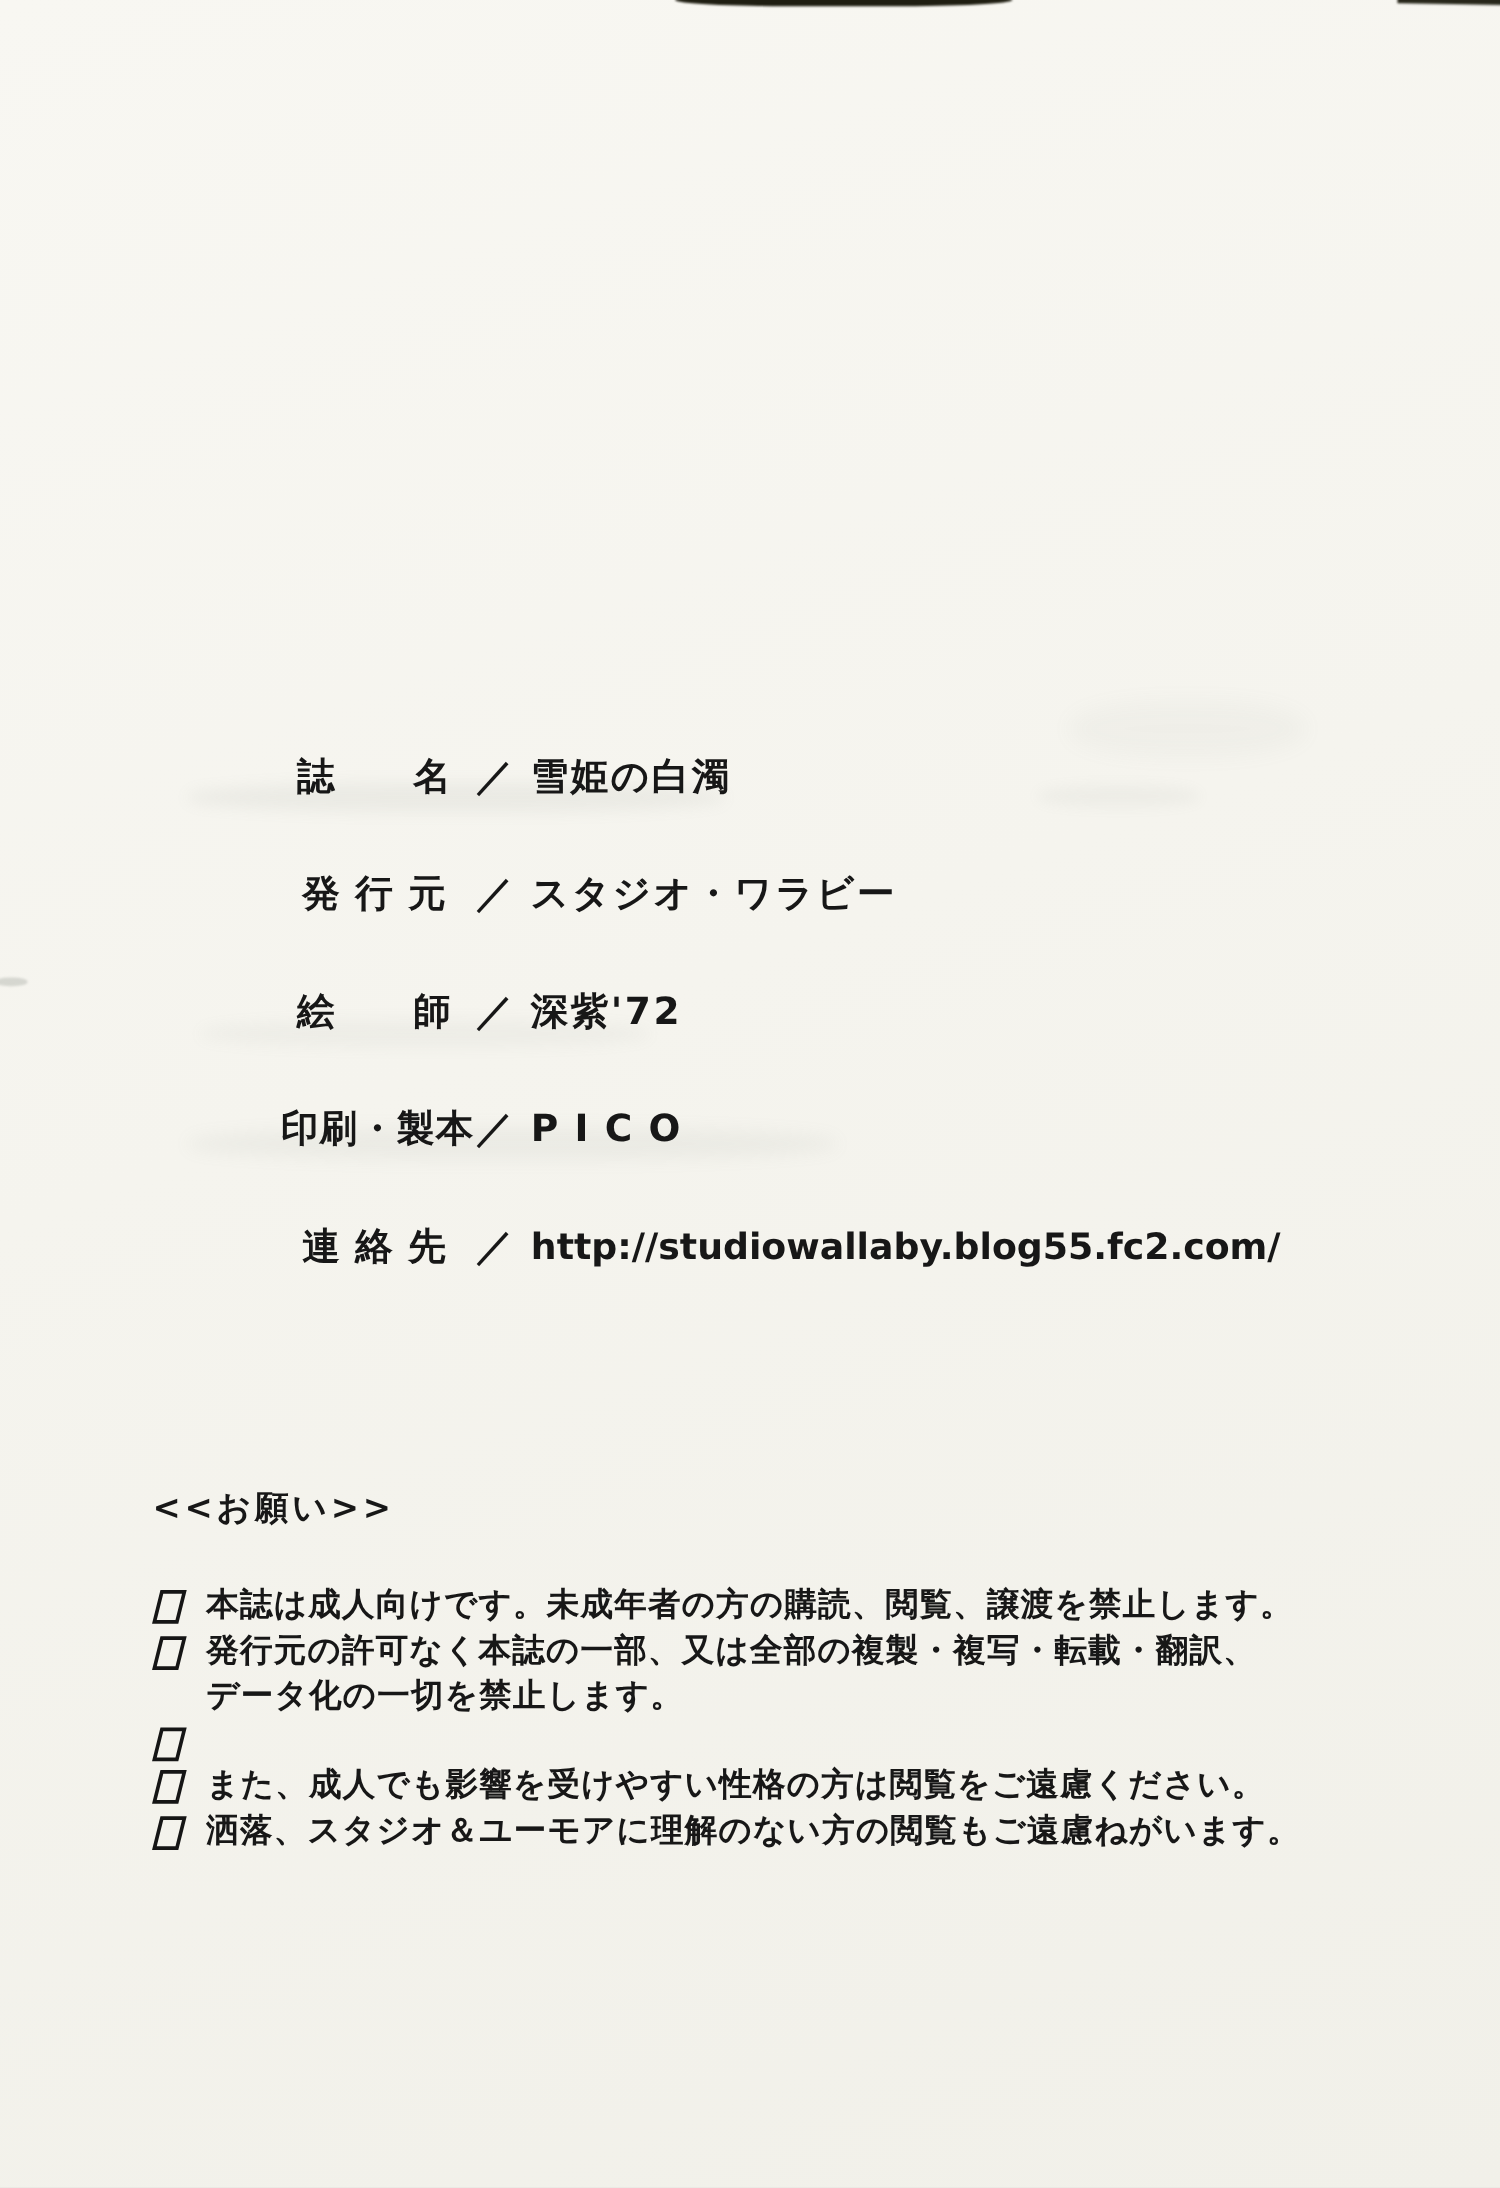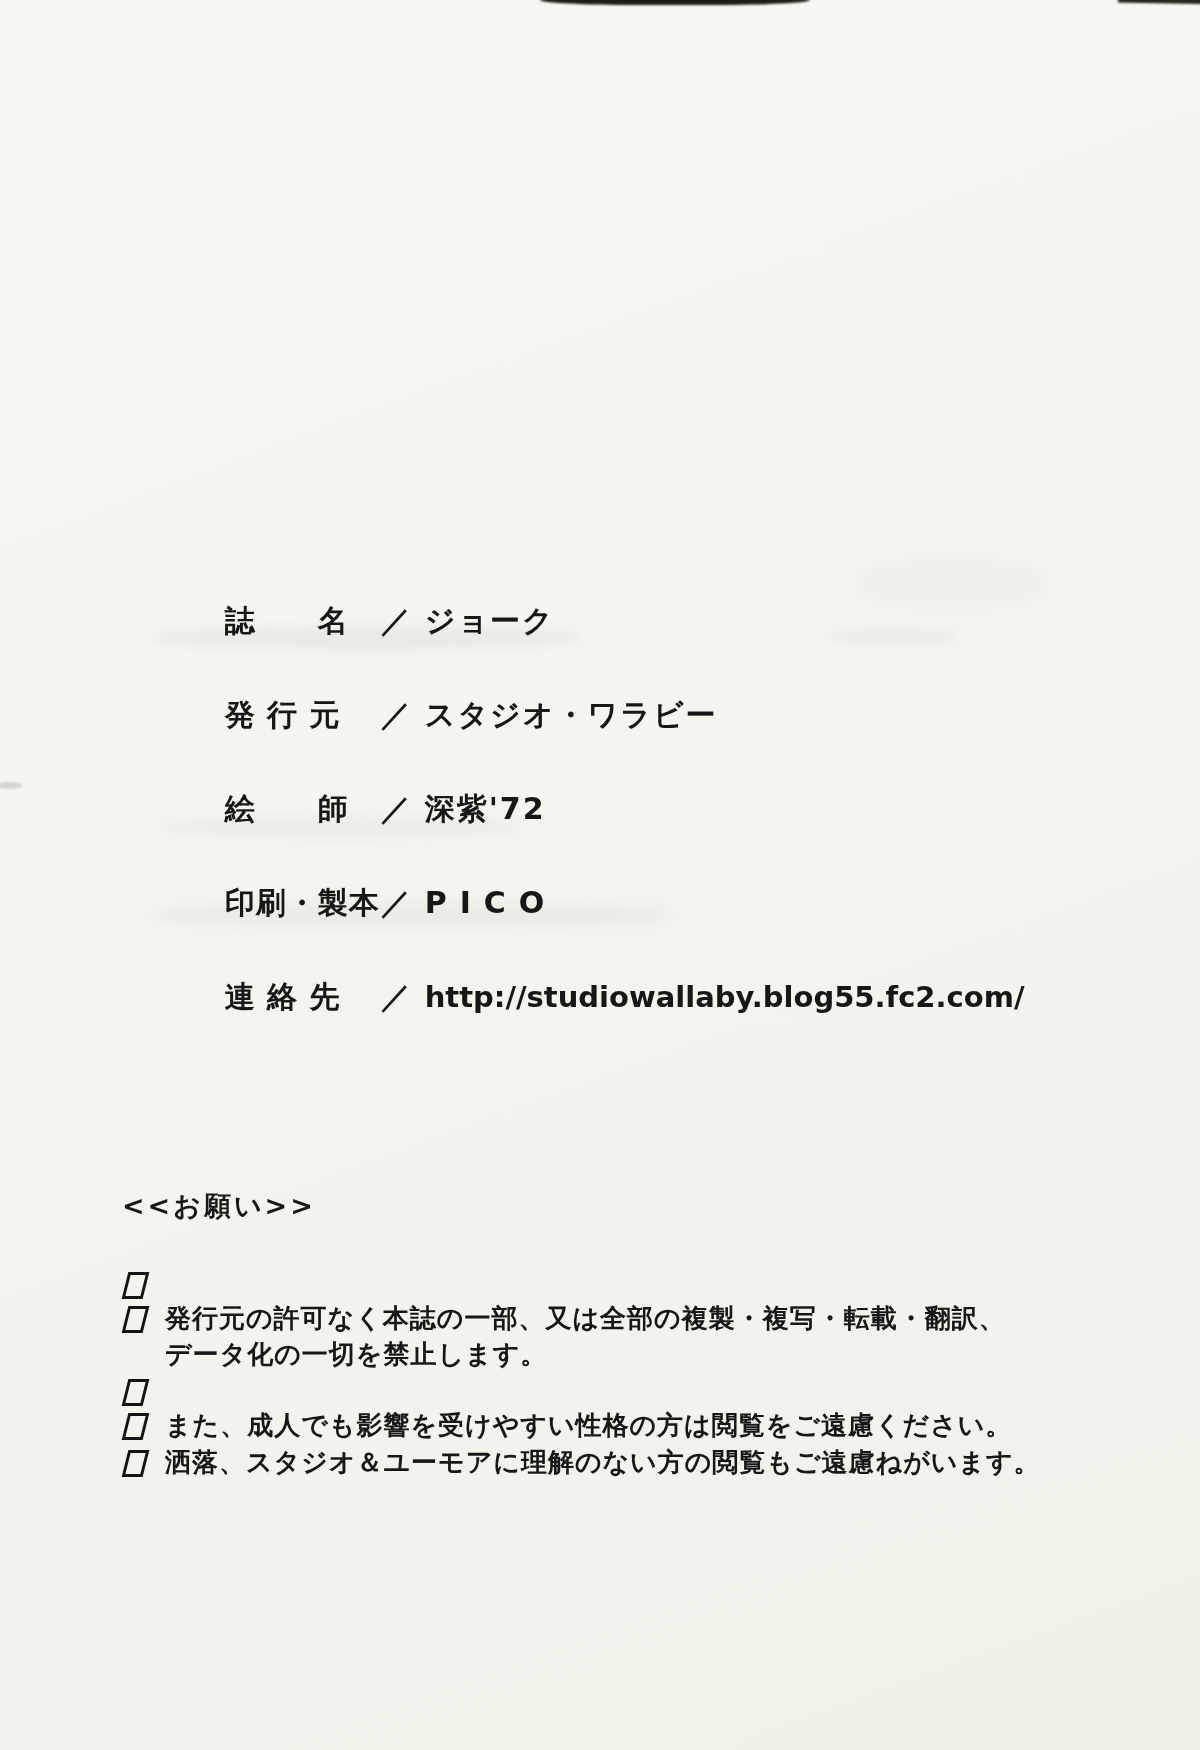--- a/index.html
+++ b/index.html
@@ -31,21 +31,21 @@
   .s4 { left: 855px; top: 560px; width: 190px; height: 46px; opacity: .05; filter: blur(8px); }
   .s5 { left: -4px; top: 782px; width: 26px; height: 7px; opacity: .30; filter: blur(1px); }
   .s6 { left: 160px; top: 816px; width: 360px; height: 22px; opacity: .07; filter: blur(6px); }
 
   
   .colophon { position: absolute; left: 162px; top: 566px; }
   .colophon .row {
     height: 42px; margin-bottom: 52px;
     font-size: 30px; font-weight: bold; white-space: pre;
   }
-  .colophon .label { display: inline-block; width: 150px; letter-spacing: 1px; }
+  .colophon .label { display: inline-block; width: 150px; letter-spacing: 1px; text-align: center; }
   .colophon .slash { display: inline-block; margin: 0 14px 0 6px; }
   .colophon .value { letter-spacing: 2px; }
   .colophon .v-date { letter-spacing: 5px; }
   .colophon .v-print { letter-spacing: 13px; }
   .colophon .v-contact { letter-spacing: 0; font-size: 29px; text-align: right; }
 
   
   .notice { position: absolute; left: 122px; top: 1188px; width: 1000px; }
   .notice-heading {
     font-size: 27px; font-weight: bold; letter-spacing: 3px; margin-bottom: 42px;
@@ -72,41 +72,44 @@
   <div class="edge-sliver-2"></div>
   <div class="smudge s1"></div>
   <div class="smudge s2"></div>
   <div class="smudge s3"></div>
   <div class="smudge s4"></div>
   <div class="smudge s5"></div>
   <div class="smudge s6"></div>
 
   <div class="colophon">
     <div class="row">
-      <span class="label">誌　　名</span><span class="slash">／</span><span class="value v-title">ジョーク</span>
+      <span class="label">誌　　名</span><span class="slash">／</span><span class="value v-title">雪姫の白濁</span>
     </div>
     <div class="row">
       <span class="label">発 行 元</span><span class="slash">／</span><span class="value v-publisher">スタジオ・ワラビー</span>
     </div>
     <div class="row">
       <span class="label">絵　　師</span><span class="slash">／</span><span class="value v-artist">深紫'72</span>
     </div>
     <div class="row">
       <span class="label">印刷・製本</span><span class="slash">／</span><span class="value v-print">PICO</span>
     </div>
     <div class="row">
       <span class="label">連 絡 先</span><span class="slash">／</span><span class="value v-contact">http://studiowallaby.blog55.fc2.com/</span>
     </div>
   </div>
 
   <div class="notice">
     <div class="notice-heading">&lt;&lt;お願い&gt;&gt;</div>
     <ul class="notice-list">
       <li class="notice-item">
         <span class="checkbox"></span>
+        <div class="notice-text">
+          <div>本誌は成人向けです。未成年者の方の購読、閲覧、譲渡を禁止します。</div>
+        </div>
       </li>
       <li class="notice-item">
         <span class="checkbox"></span>
         <div class="notice-text">
           <div>発行元の許可なく本誌の一部、又は全部の複製・複写・転載・翻訳、</div>
           <div>データ化の一切を禁止します。</div>
         </div>
       </li>
       <li class="notice-item">
         <span class="checkbox"></span>

